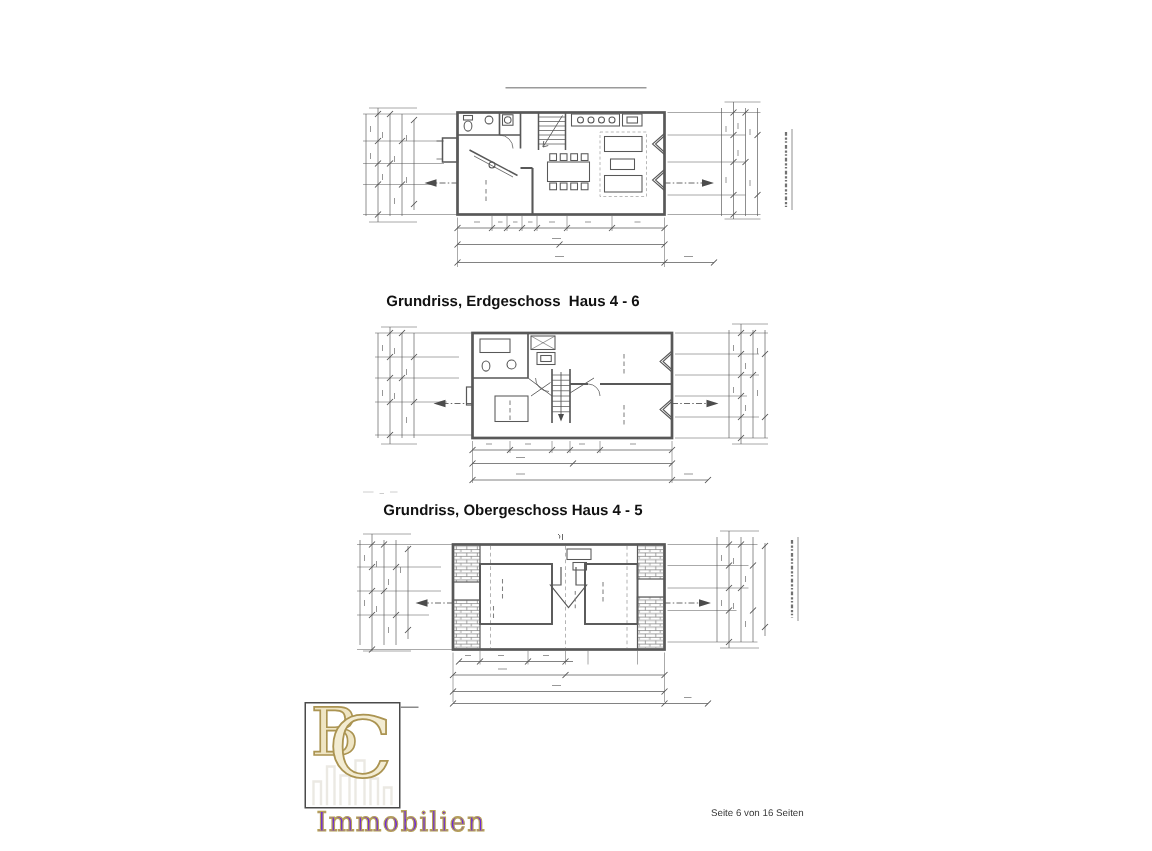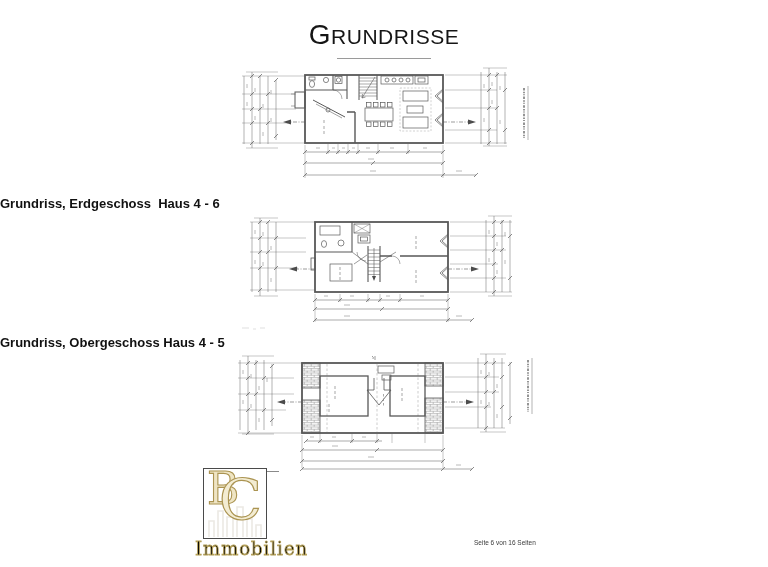--- a/index.html
+++ b/index.html
@@ -7,42 +7,41 @@
         font-family:"Liberation Sans",sans-serif;color:#1a1a1a;}
   
   .title{position:absolute;top:21px;left:0;width:768px;text-align:center;
          color:#151515;letter-spacing:.5px;line-height:1;}
   .t-big{font-size:28px;font-weight:400;}
   .t-small{font-size:21px;font-weight:400;}
   .title-underline{position:absolute;left:337px;top:58px;width:94px;height:1px;background:#9a9a9a;}
   
   svg.plan{position:absolute;opacity:.92;}
   
-  .plan-caption{position:absolute;left:0;width:684px;text-align:left;
-                font-size:13px;font-weight:bold;color:#111;white-space:pre;}
+  .plan-caption{position:absolute;left:0;width:684px;text-align:center;
+                font-size:10px;font-weight:bold;color:#111;white-space:pre;}
   
   .logo{position:absolute;left:195px;top:465px;width:110px;height:98px;}
   .logo-box{position:absolute;left:8px;top:3px;width:62px;height:69px;border:1.5px solid #4a4a4a;background:#fff;}
   .logo-skyline{position:absolute;left:1px;bottom:1px;}
   .mono-b{position:absolute;left:3px;top:-2px;font-family:"DejaVu Serif",serif;font-size:44px;line-height:1;
           color:#efe5c4;-webkit-text-stroke:1.1px #ab9452;}
   .mono-c{position:absolute;left:15px;top:3px;font-family:"DejaVu Serif",serif;font-size:56px;line-height:1;
           color:#f3ecd2;-webkit-text-stroke:1.2px #ab9452;}
   .logo-tick{position:absolute;left:72px;top:6px;width:12px;height:1px;background:#8a8a8a;}
-  .logo-name{position:absolute;left:0;top:73px;font-family:"DejaVu Serif",serif;font-size:18px;
-             letter-spacing:1px;color:#000000;-webkit-text-stroke:.8px #b7a258;}
+  .logo-name{position:absolute;left:16px;top:73px;font-family:"DejaVu Serif",serif;font-size:18px;
+             letter-spacing:1px;color:#6d28d9;-webkit-text-stroke:.8px #b7a258;}
   
   .footer{position:absolute;left:474px;top:539px;font-size:6.5px;color:#3a3a3a;}
 </style>
 </head>
 <body>
 
 <div id="page">
 
-  <div class="title"><span class="t-big">G</span><span class="t-small">RUNDRISSE</span></div>
   <div class="title-underline"></div>
 
   <svg class="plan" style="left:238px;top:60px" width="302" height="135" viewBox="0 0 302 135">
     <g fill="none" stroke="#4a4a4a" stroke-width=".7">
 
       <path stroke-width=".45" d="M6 16V84 M14 12V88 M22 16V84 M30 16V84 M38 20V80"></path>
       <path stroke-width=".4" opacity=".85" d="M4 16H67 M4 34H58 M4 49H58 M4 63H50 M4 83H67 M8 12H40 M8 88H40"></path>
       <path d="M12 18l4-4 M12 36l4-4 M12 51l4-4 M12 65l4-4 M12 85l4-4 M20 18l4-4 M20 51l4-4 M28 36l4-4 M28 65l4-4 M36 22l4-4 M36 78l4-4"></path>
       <path stroke="#777" stroke-width=".55" d="M9 24v4 M9 42v4 M17 28v4 M17 56v4 M25 44v4 M25 72v4 M33 30v4 M33 58v4"></path>
 

